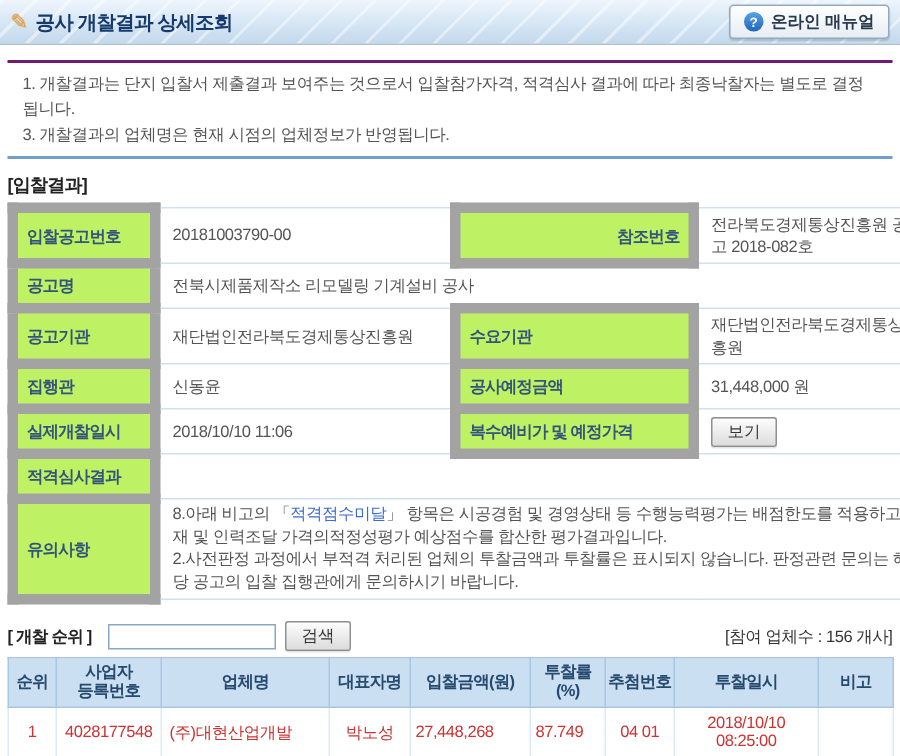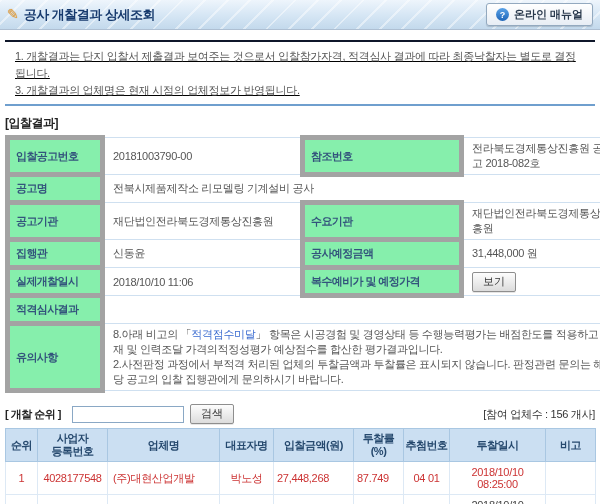--- a/index.html
+++ b/index.html
@@ -22,35 +22,35 @@
     margin-left:auto; display:inline-flex; align-items:center; gap:5px;
     background:linear-gradient(180deg,#ffffff,#e7edf4); border:1px solid #93a9bf;
     border-radius:3px; padding:3px 9px; font-size:11px; font-weight:bold; color:#2a3a4d;
     cursor:pointer; box-shadow:0 1px 1px rgba(0,0,0,.15);
   }
   .qmark{ display:inline-flex; width:13px; height:13px; border-radius:50%;
     background:linear-gradient(180deg,#59a2e8,#1f66b8); color:#fff; font-size:9px; font-weight:bold;
     align-items:center; justify-content:center;}
 
   
-  .notice-box{ margin:10px 5px 0; border-top:2px solid #0f172a; border-bottom:2px solid #6f9fce;
-    padding:6px 10px 5px;text-decoration:underline; }
+  .notice-box{ margin:10px 5px 0; border-top:2px solid #701a75; border-bottom:2px solid #6f9fce;
+    padding:6px 10px 5px; }
   .notice-box ul{ list-style:none; }
   .notice-box li{ font-size:11px; color:#555; line-height:17px; letter-spacing:-0.3px;}
 
   
   .section-title{ margin:9px 5px 3px; font-size:12px; font-weight:bold; color:#222; letter-spacing:-0.5px;}
 
   
   table{ border-collapse:collapse; table-layout:fixed; }
   .info-table{ width:590px; margin:0 5px; }
-  .info-table th{ background:#86efac; border:5px solid #a3a3a3; font-size:11px; color:#33547c;
+  .info-table th{ background:#bef264; border:7px solid #a3a3a3; font-size:11px; color:#33547c;
     text-align:left; font-weight:bold; padding:4px 6px; letter-spacing:-0.6px;}
   .info-table td{ border:1px solid #cfe0f0; font-size:11px; color:#555; padding:3px 8px; letter-spacing:-0.3px;}
-  .info-table .c1{width:95px;} .info-table .c2{width:200px;} .info-table .c3{width:159px;} .info-table .c4{width:160px;}
+  .info-table .c1{width:95px;} .info-table .c2{width:200px;} .info-table .c3{width:159px;text-align:right;} .info-table .c4{width:160px;}
   .info-table tr{ height:23px; }
   .info-table tr.tall{ height:60px; }
   .caution{ line-height:15px; }
   .hl-blue{ color:#3a6bd0; }
   .btn-gray{
     background:linear-gradient(180deg,#fdfdfd,#dcdcdc); border:1px solid #8e8e8e; border-radius:2px;
     font-size:11px; color:#333; padding:1px 10px 2px; cursor:pointer; box-shadow:0 1px 0 rgba(0,0,0,.1);text-align:center;
   }
 
   

